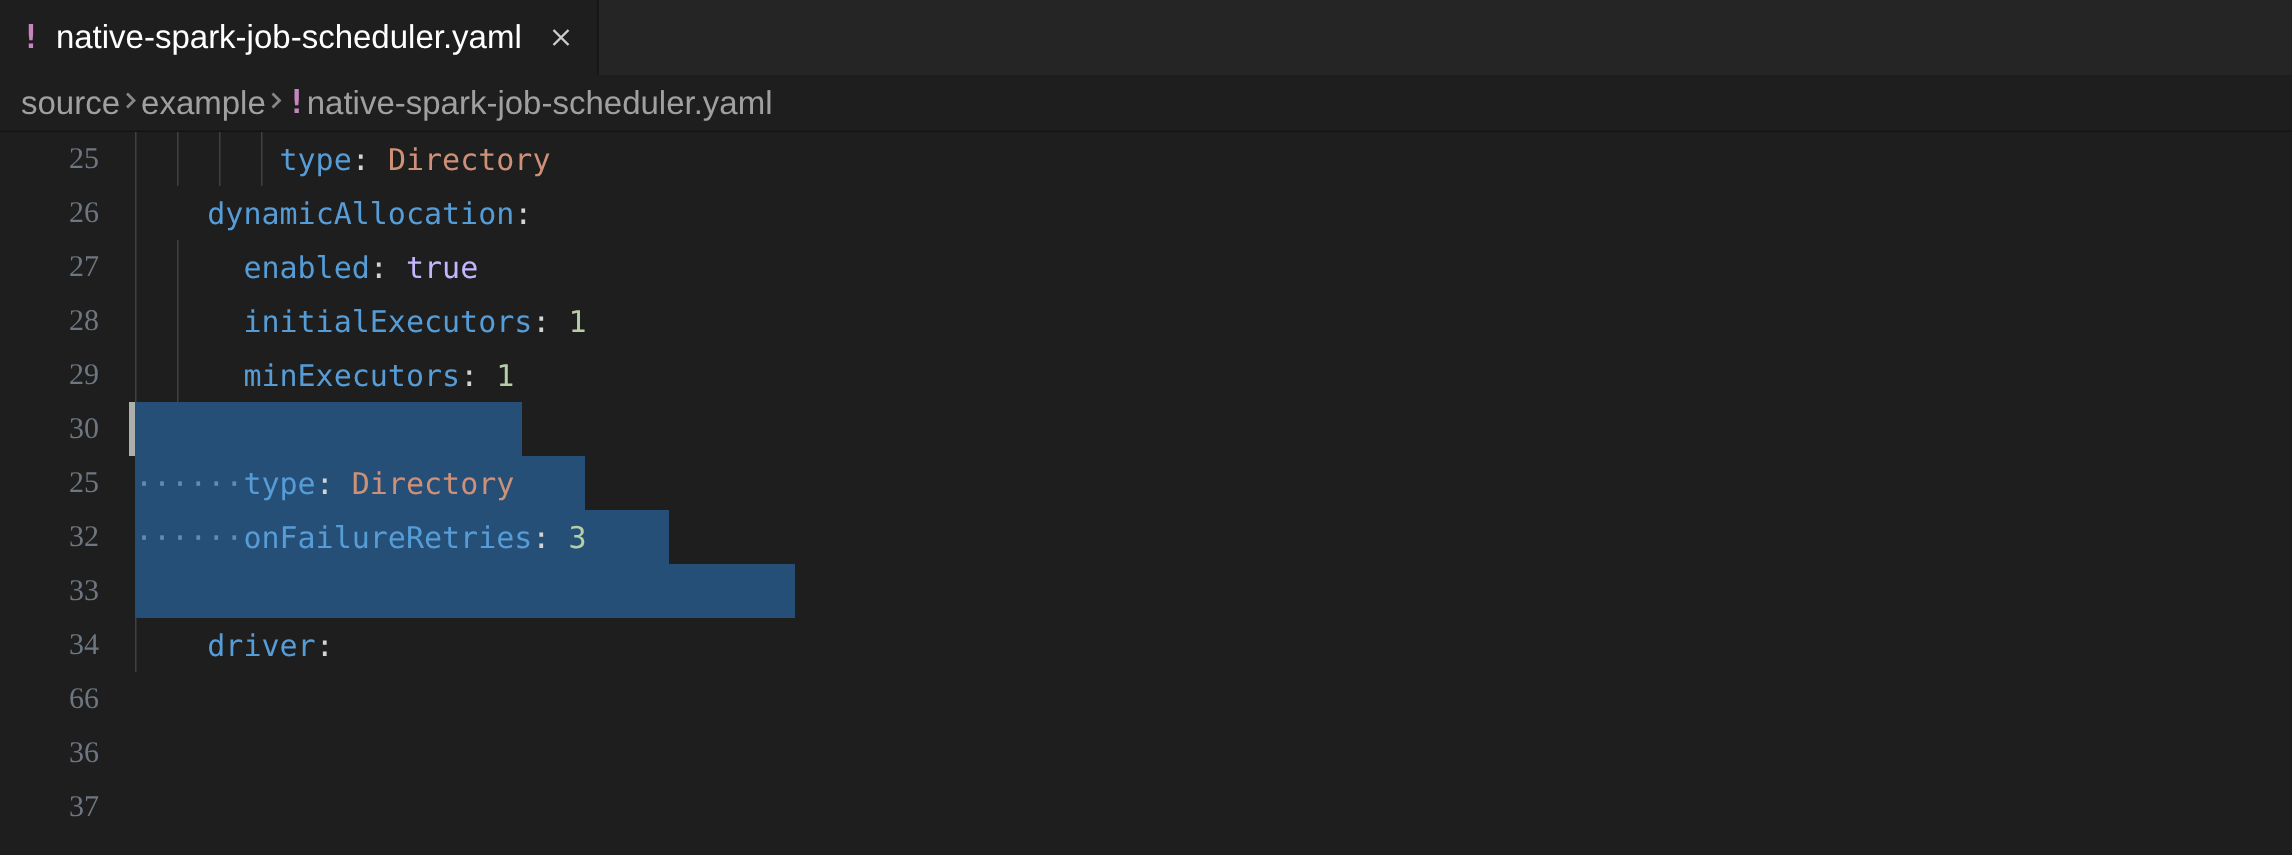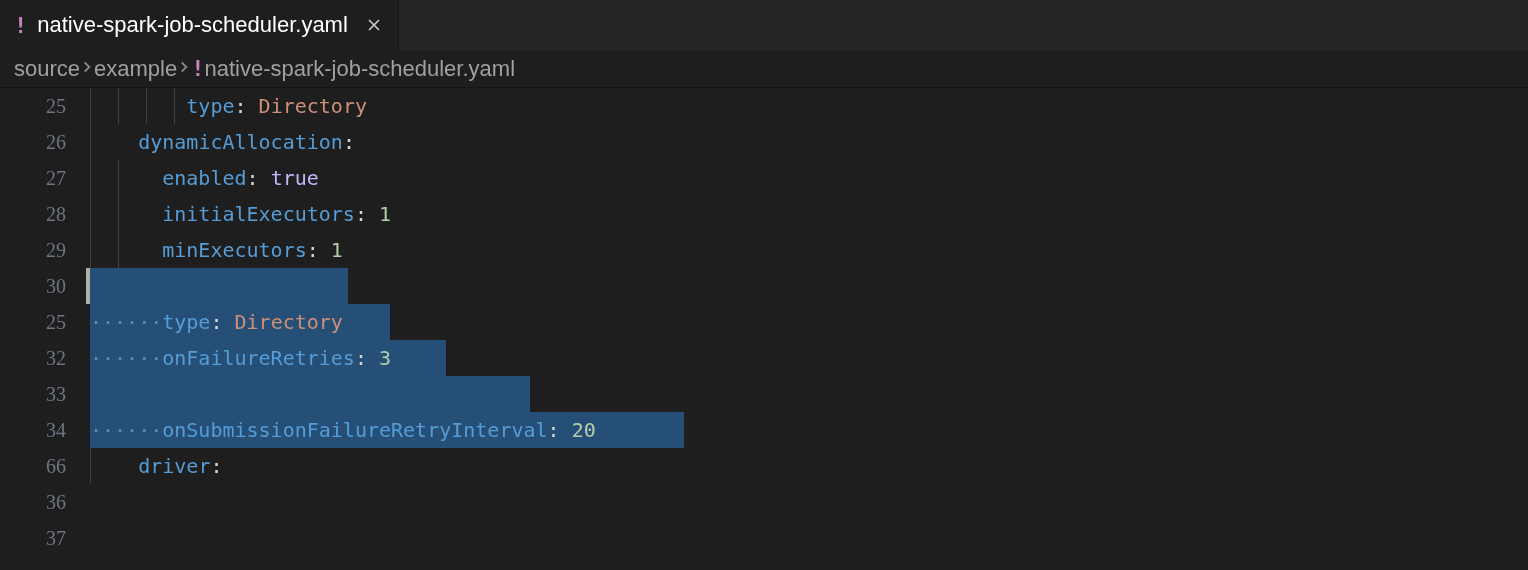--- a/index.html
+++ b/index.html
@@ -172,16 +172,15 @@
   <div class="code" id="code">
       <div class="line"><span class="indent-guide" style="left: 0px;"></span><span class="indent-guide" style="left: 28px;"></span><span class="indent-guide" style="left: 56px;"></span><span class="indent-guide" style="left: 84px;"></span><span class="txt">        <span class="key">type</span><span class="colon">:</span> <span class="val-str">Directory</span></span></div>
       <div class="line"><span class="indent-guide" style="left: 0px;"></span><span class="txt">    <span class="key">dynamicAllocation</span><span class="colon">:</span></span></div>
       <div class="line"><span class="indent-guide" style="left: 0px;"></span><span class="indent-guide" style="left: 28px;"></span><span class="txt">      <span class="key">enabled</span><span class="colon">:</span> <span class="val-bool">true</span></span></div>
       <div class="line"><span class="indent-guide" style="left: 0px;"></span><span class="indent-guide" style="left: 28px;"></span><span class="txt">      <span class="key">initialExecutors</span><span class="colon">:</span> <span class="val-num">1</span></span></div>
       <div class="line"><span class="indent-guide" style="left: 0px;"></span><span class="indent-guide" style="left: 28px;"></span><span class="txt">      <span class="key">minExecutors</span><span class="colon">:</span> <span class="val-num">1</span></span></div>
       <div class="line"><div class="sel" style="left: 0px; width: 258px;"></div><div class="cursor-mark"></div></div>
       <div class="line"><div class="sel" style="left: 0px; width: 300px;"></div><span class="txt"><span class="ws-dot" style="color:#6a8aab">······</span><span class="key">type</span><span class="colon">:</span> <span class="val-str">Directory</span></span></div>
       <div class="line"><div class="sel" style="left: 0px; width: 356px;"></div><span class="txt"><span class="ws-dot" style="color:#6a8aab">······</span><span class="key">onFailureRetries</span><span class="colon">:</span> <span class="val-num">3</span></span></div>
       <div class="line"><div class="sel" style="left: 0px; width: 440px;"></div></div>
-      <div class="line"><div class="sel" style="left: 0px; width: 594px;"></div><span class="txt"><span class="ws-dot" style="color:#6a8aab">······</span><span class="key">onSubmissionFailureRetryInterval</span><span class="colon">:</span> <span class="val-num">20</span></span></div>
       <div class="line"><span class="indent-guide" style="left: 0px;"></span><span class="txt">    <span class="key">driver</span><span class="colon">:</span></span></div>
     </div>
 </div>
 
 </body></html>

